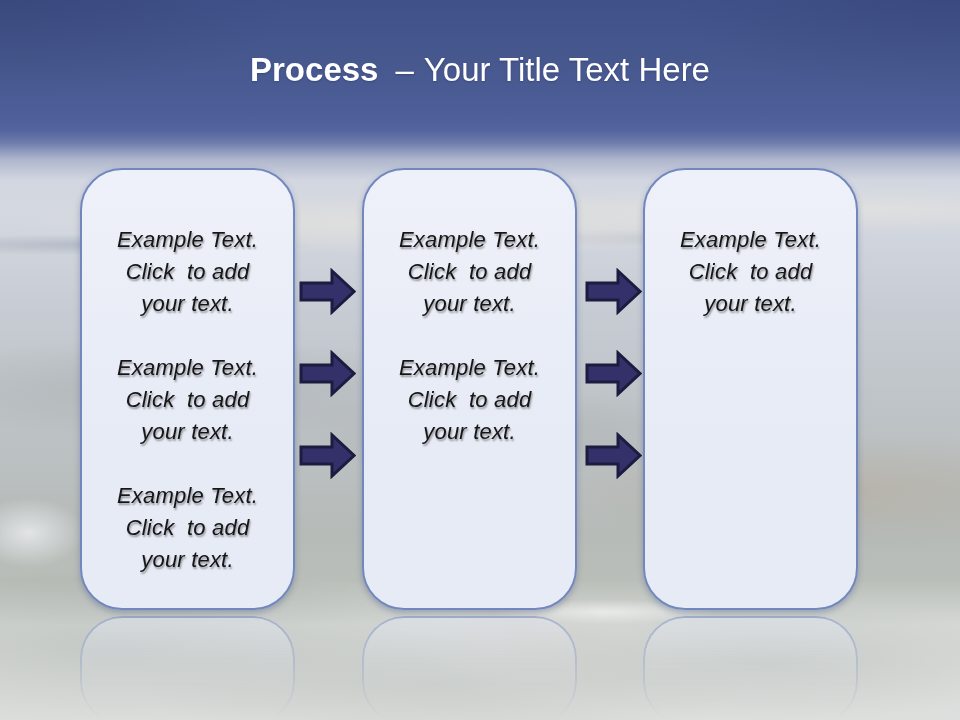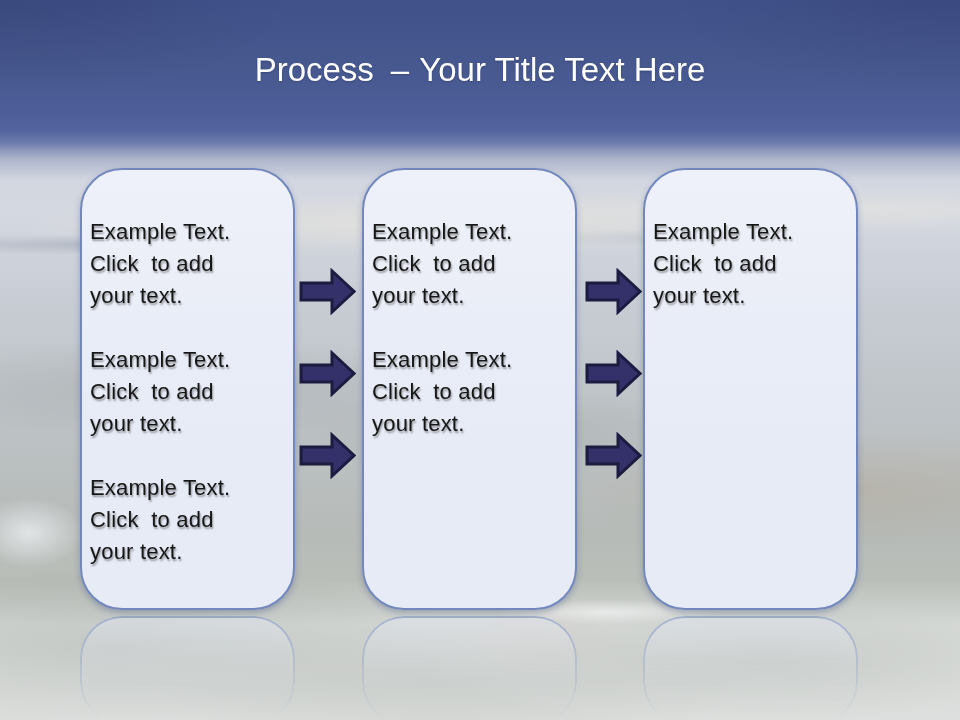--- a/index.html
+++ b/index.html
@@ -39,34 +39,34 @@
       radial-gradient(ellipse 420px 140px at 100% 0%, rgba(25,35,70,.15), rgba(25,35,70,0) 70%),
       linear-gradient(180deg,#40518a 0%,#47588f 30%,#4d5e99 55%,#53649e 62%,rgba(83,100,158,.80) 68%,rgba(125,138,178,.45) 76%,rgba(190,196,216,.15) 86%,rgba(210,215,228,0) 100%);
   }
   
   .title{
     position:absolute;left:0;top:50px;width:960px;margin:0;
     text-align:center;color:var(--title-color,#fff);
     font-size:33px;font-weight:normal;line-height:40px;
     text-shadow:0 1px 2px rgba(10,20,50,.25);
   }
-  .t-bold{font-weight:normal;text-align:center;}
+  .t-bold{font-weight:bold;text-align:center;}
   .t-sep{margin:0 10px 0 17px;}
   
   .box{
     position:absolute;top:168px;width:215px;height:442px;box-sizing:border-box;
     border:2.5px solid var(--box-border,#7187bd);border-radius:42px;
     background:linear-gradient(180deg,#eef1f9 0%,var(--box-fill,#e7ebf6) 60%);
     box-shadow:0 3px 6px rgba(40,60,120,.30);
     padding:42px 8px 0;
   }
   .box-1{left:80px;} .box-2{left:362px;} .box-3{left:643px;}
   .para{
-    height:96px;margin:4px 0 32px;white-space:pre-wrap;
-    font-size:22px;line-height:32px;letter-spacing:.2px;
+    height:96px;margin:12px 0 32px;text-align:center;white-space:pre-wrap;
+    font-style:italic;font-size:22px;line-height:32px;letter-spacing:.2px;
     color:var(--body-text,#161616);
     text-shadow:1px 2px 2px rgba(0,0,0,.38);
   }
   
   .reflection{
     position:absolute;top:616px;width:215px;height:108px;box-sizing:border-box;
     border:2.5px solid rgba(113,135,189,.55);border-radius:42px;
     background:linear-gradient(180deg, rgba(228,233,244,.55), rgba(228,233,244,.18) 70%, rgba(228,233,244,.05));
     -webkit-mask-image:linear-gradient(180deg, rgba(0,0,0,.9), rgba(0,0,0,.35) 55%, transparent 95%);
     mask-image:linear-gradient(180deg, rgba(0,0,0,.9), rgba(0,0,0,.35) 55%, transparent 95%);

